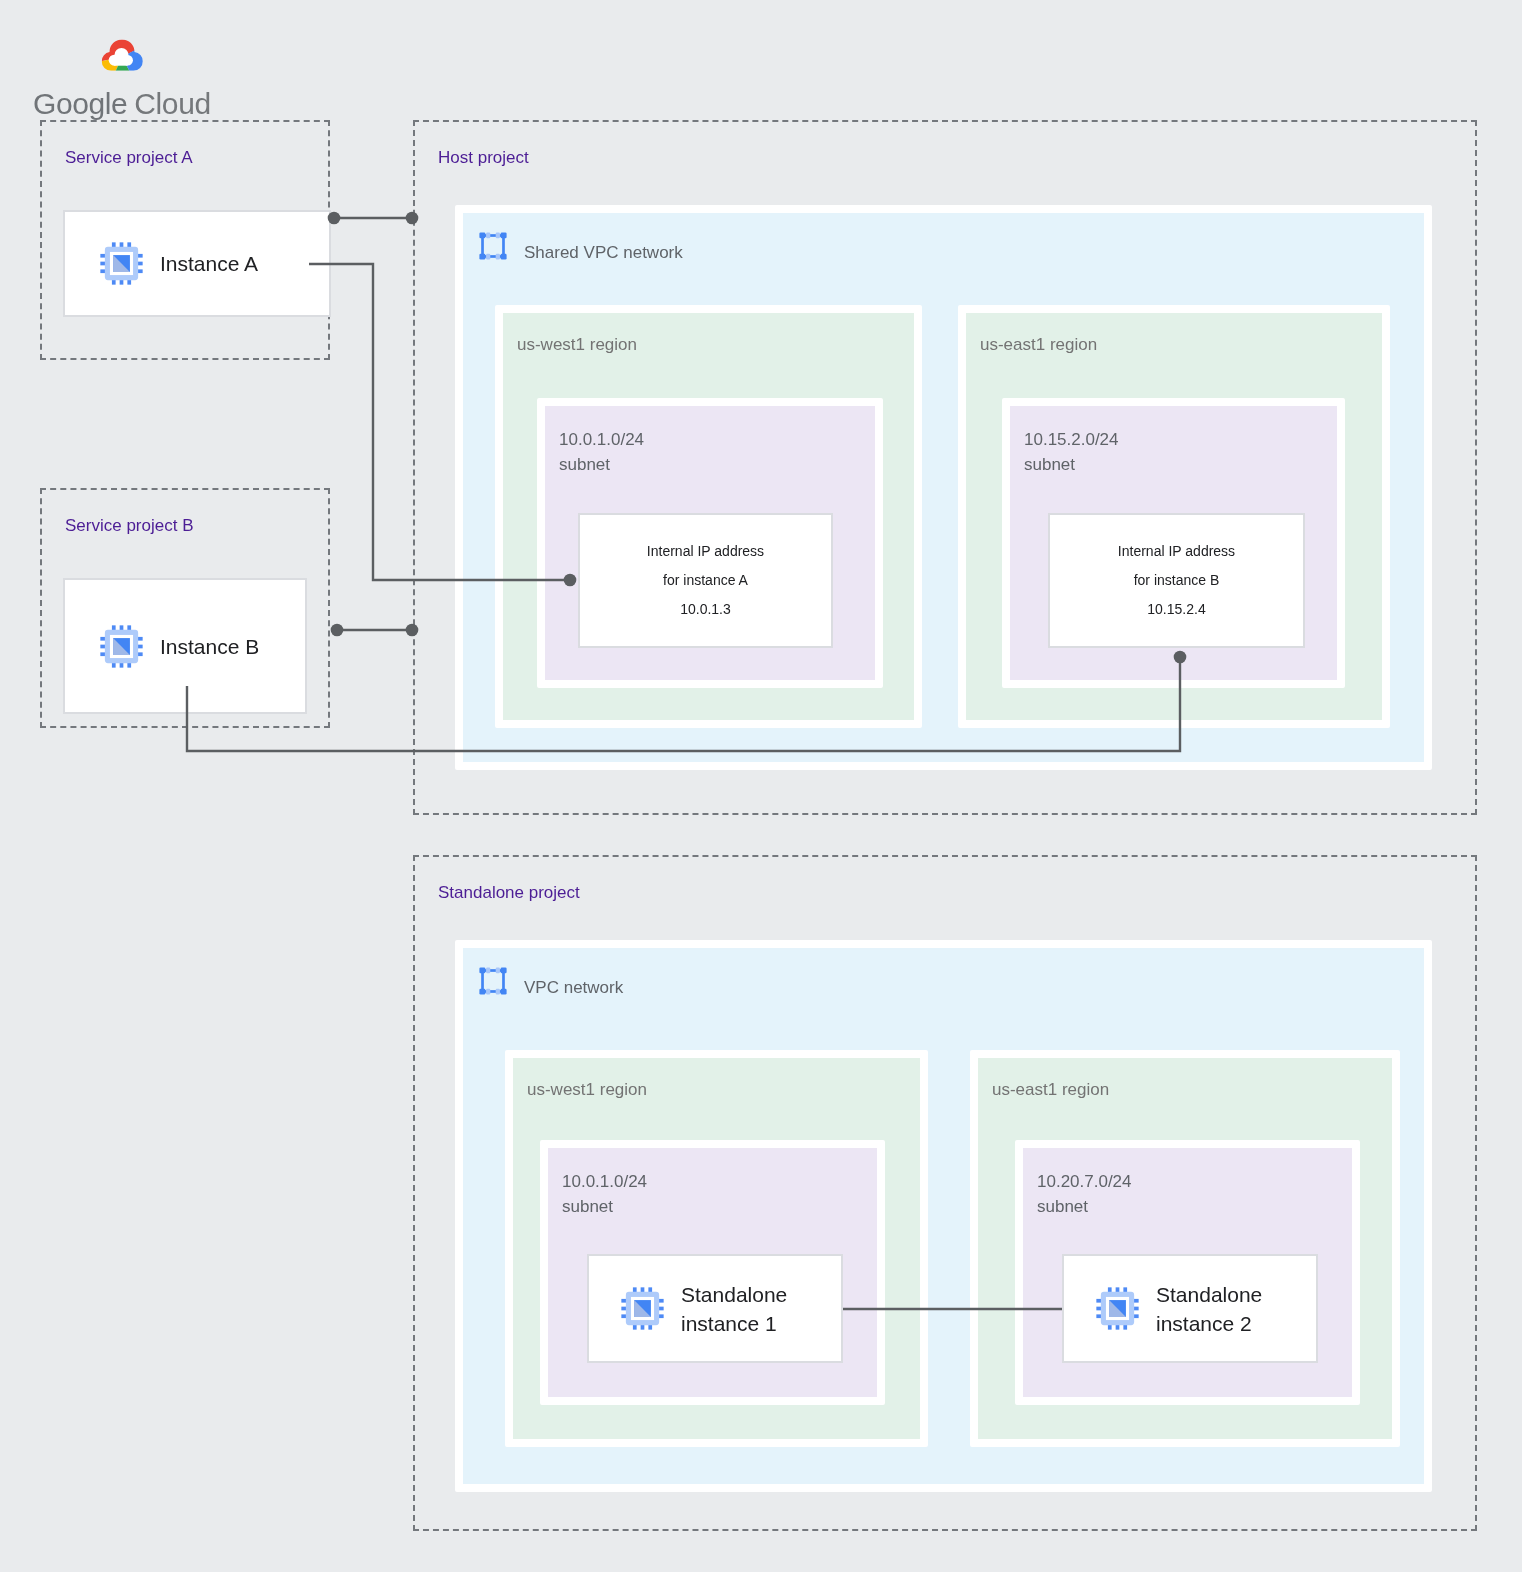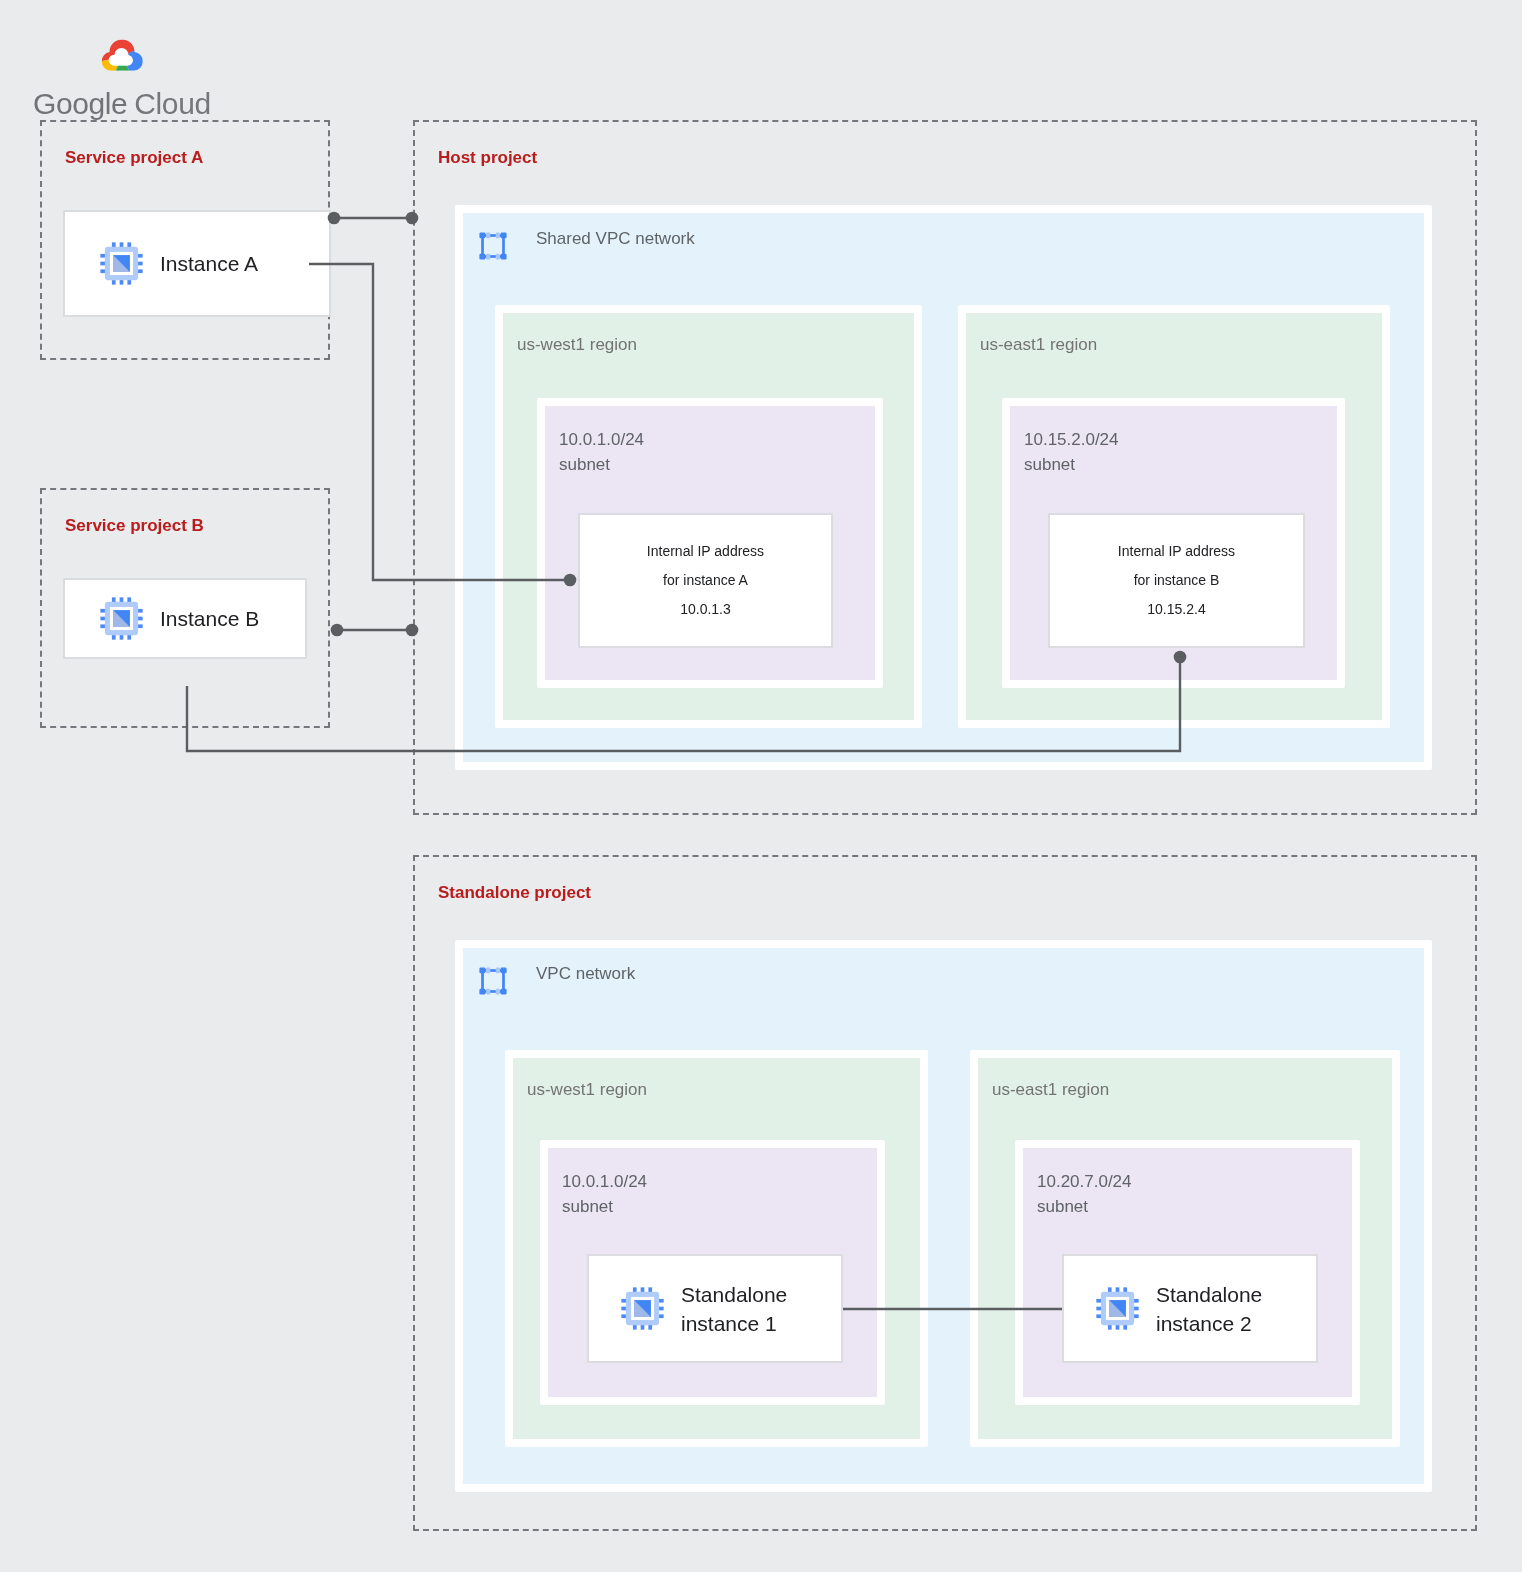--- a/index.html
+++ b/index.html
@@ -20,36 +20,36 @@
 
   
   .dashed-box{
     position:absolute;
     border:2px dashed #74787D;
     box-sizing:border-box;
     background:transparent;
   }
   .dashed-label{
     position:absolute;left:23px;top:26px;
-    font-size:17px;color:#b91c1c;white-space:nowrap;font-weight:bold;
+    font-size:17px;color:#4c1d95;white-space:nowrap;
   }
 
   
   .panel{
     position:absolute;
     border:8px solid #FFFFFF;
     box-sizing:border-box;
     border-radius:2px;
   }
   .panel.blue{background:#E4F3FB;}
   .panel.green{background:#E2F1E8;}
   .panel.purple{background:#ECE6F4;}
 
   .panel-header{
-    display:flex;align-items:flex-start;gap:26px;
+    display:flex;align-items:flex-end;gap:14px;
     margin:16px 0 0 13px;
   }
   .panel-header .label{font-size:17px;color:#5F6368;white-space:nowrap;}
   .region-label{
     margin:22px 0 0 14px;
     font-size:17px;color:#737373;white-space:nowrap;
   }
   .subnet-label{
     margin:21px 0 0 14px;
     font-size:17px;color:#5F6368;line-height:25px;
@@ -135,21 +135,21 @@
       <rect x="6.1" y="6.1" width="11.8" height="11.8" fill="#FFFFFF"></rect>
       <rect x="7.7" y="7.7" width="8.6" height="8.6" fill="#4285F4"></rect>
       <polygon points="7.7,7.7 16.3,16.3 7.7,16.3" fill="#9FB8E8"></polygon>
     </svg>
     <span class="inst-label">Instance A</span>
   </div>
 
   <div class="dashed-box" style="left:40px;top:488px;width:290px;height:240px;">
     <div class="dashed-label">Service project B</div>
   </div>
-  <div class="card instance-card" style="left:63px;top:578px;width:244px;height:81px;z-index:2;">
+  <div class="card instance-card" style="left:63px;top:578px;width:244px;height:136px;z-index:2;">
     <svg class="icon" width="47" height="47" viewBox="0 0 24 24" aria-hidden="true">
       <g fill="#4E8AF5">
         <rect x="7.1" y="1.2" width="1.9" height="3.4"></rect>
           <rect x="11.05" y="1.2" width="1.9" height="3.4"></rect>
           <rect x="15" y="1.2" width="1.9" height="3.4"></rect>
         <rect x="7.1" y="19.4" width="1.9" height="3.4"></rect>
           <rect x="11.05" y="19.4" width="1.9" height="3.4"></rect>
           <rect x="15" y="19.4" width="1.9" height="3.4"></rect>
         <rect x="1.2" y="7.1" width="3.4" height="1.9"></rect>
           <rect x="1.2" y="11.05" width="3.4" height="1.9"></rect>

